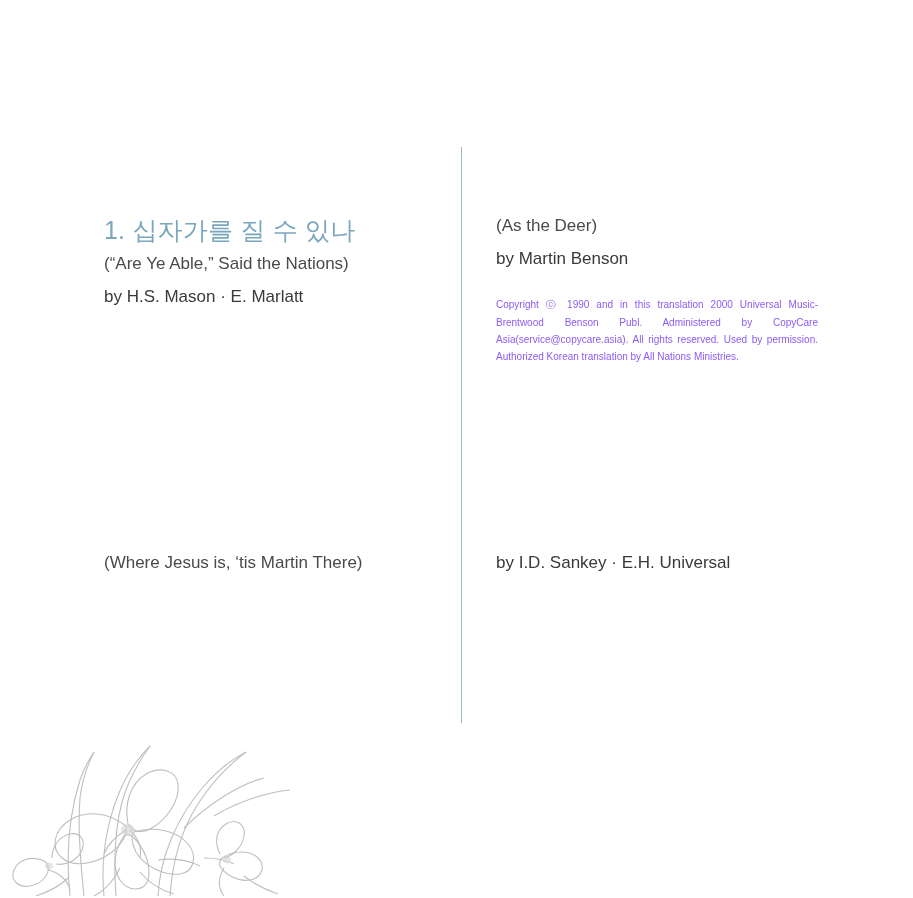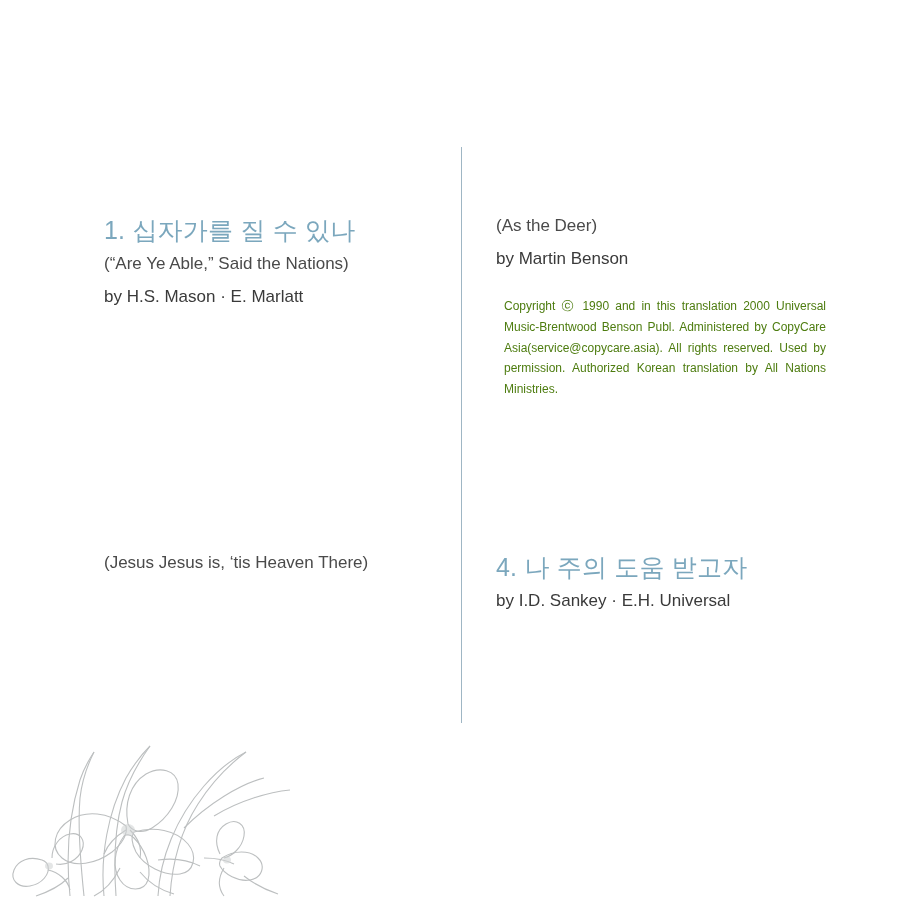--- a/index.html
+++ b/index.html
@@ -65,26 +65,25 @@
     color: #3a3a3a;
     font-size: 17px;
     line-height: 1.3;
     margin: 0;
     white-space: nowrap;
   }
 
   .copyright {
     margin-top: 26px;
     width: 322px;
-    color: #4d7c0f;
-    font-size: 12px;
+    color: #8b5cf6;
+    font-size: 10px;
     line-height: 1.72;
     text-align: justify;
     text-justify: inter-word;
-    margin-left: 8px;
   }
 
   
   .floral {
     position: absolute;
     left: 8px;
     bottom: 0;
     width: 330px;
     height: 190px;
     pointer-events: none;
@@ -108,27 +107,26 @@
   <div class="column col-right row-top">
     <div class="entry">
       <div class="entry-subtitle">(As the Deer)</div>
       <div class="entry-credit">by Martin Benson</div>
       <div class="copyright">Copyright ⓒ 1990 and in this translation 2000 Universal Music-Brentwood Benson Publ. Administered by CopyCare Asia(service@copycare.asia). All rights reserved. Used by permission. Authorized Korean translation by All Nations Ministries.</div>
     </div>
   </div>
 
   <div class="column col-left row-bottom">
     <div class="entry">
-      <div class="entry-subtitle">(Jesus Jesus is, ‘tis Heaven There)</div>
+      <div class="entry-subtitle">(Where Jesus is, ‘tis Martin There)</div>
     </div>
   </div>
 
   <div class="column col-right row-bottom">
     <div class="entry">
-      <h2 class="entry-title">4. 나 주의 도움 받고자</h2>
       <div class="entry-credit">by I.D. Sankey · E.H. Universal</div>
     </div>
   </div>
 
   <svg class="floral" viewBox="0 0 330 190" xmlns="http://www.w3.org/2000/svg">
     <g fill="none" stroke="#b9bcbd" stroke-width="1.1" opacity="0.95">
 
       <path d="M62 188 C58 150 60 110 72 72 C76 60 82 50 86 44"></path>
       <path d="M86 44 C80 56 74 72 72 90 C70 112 72 150 76 188"></path>
       <path d="M96 188 C92 148 100 104 118 70 C126 56 136 44 142 38"></path>

